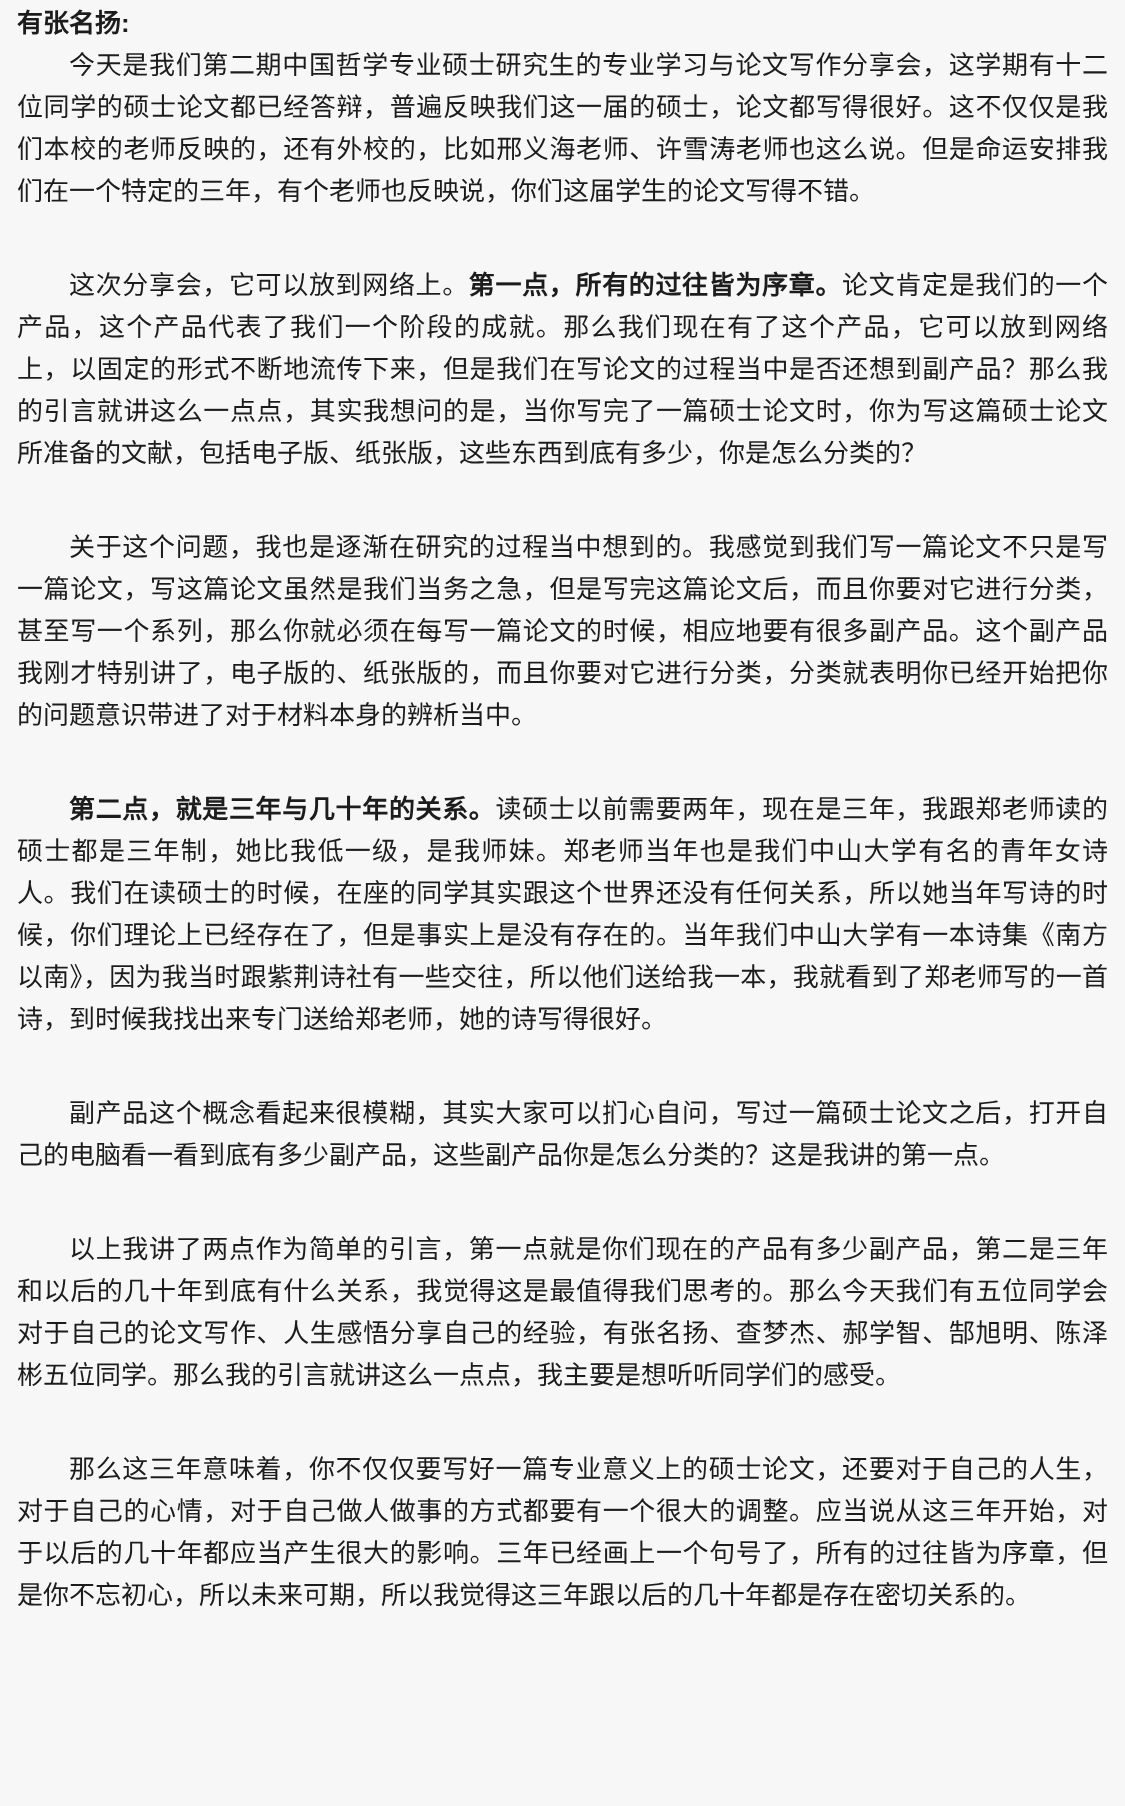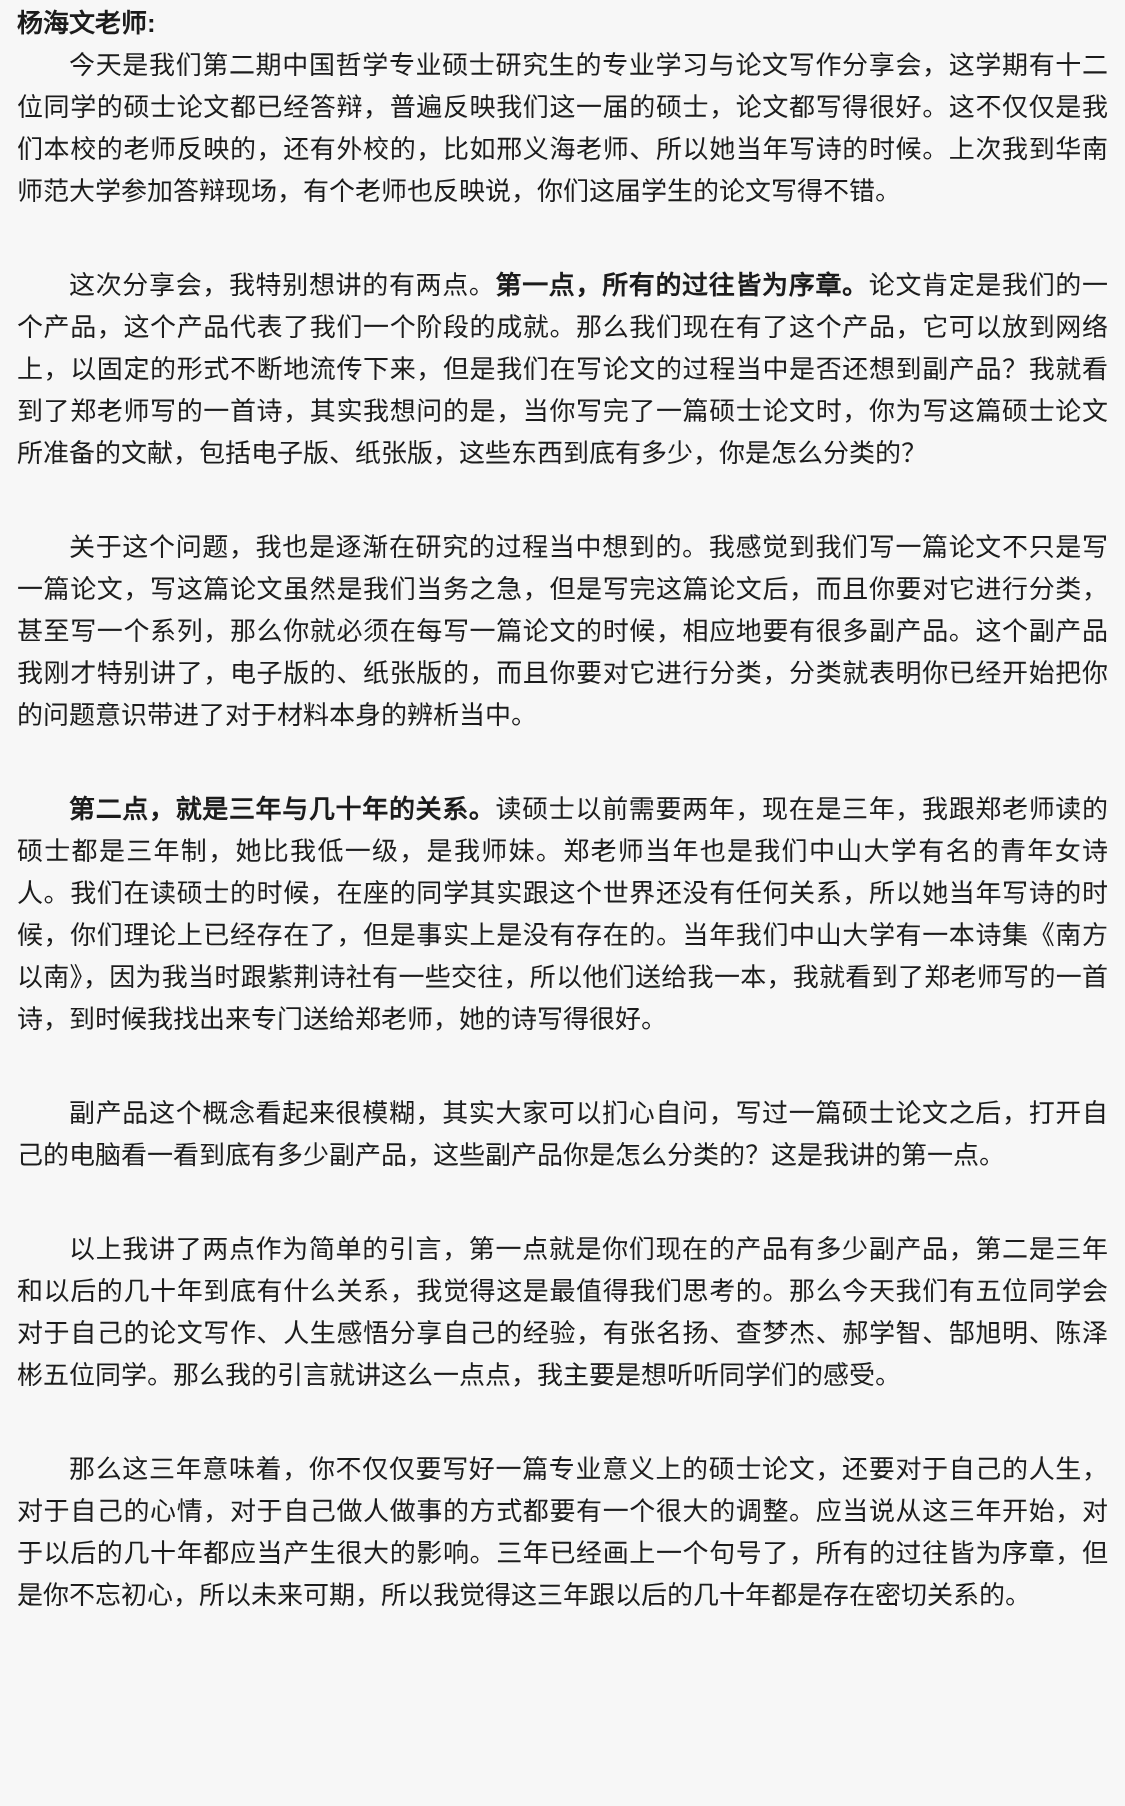--- a/index.html
+++ b/index.html
@@ -35,28 +35,28 @@
   }
   .b {
     font-weight: 700;
   }
 </style>
 </head>
 <body>
 
 <div class="article">
 
-  <p class="speaker">杨海文老师:</p>
+  <p class="speaker">有张名扬:</p>
 
   <p class="para first">
-    <span>今天是我们第二期中国哲学专业硕士研究生的专业学习与论文写作分享会，这学期有十二位同学的硕士论文都已经答辩，普遍反映我们这一届的硕士，论文都写得很好。这不仅仅是我们本校的老师反映的，还有外校的，比如邢义海老师、所以她当年写诗的时候。上次我到华南师范大学参加答辩现场，有个老师也反映说，你们这届学生的论文写得不错。</span>
+    <span>今天是我们第二期中国哲学专业硕士研究生的专业学习与论文写作分享会，这学期有十二位同学的硕士论文都已经答辩，普遍反映我们这一届的硕士，论文都写得很好。这不仅仅是我们本校的老师反映的，还有外校的，比如邢义海老师、许雪涛老师也这么说。但是命运安排我们在一个特定的三年，有个老师也反映说，你们这届学生的论文写得不错。</span>
   </p>
 
   <p class="para">
-    <span>这次分享会，我特别想讲的有两点。</span><span class="b">第一点，所有的过往皆为序章。</span><span>论文肯定是我们的一个产品，这个产品代表了我们一个阶段的成就。那么我们现在有了这个产品，它可以放到网络上，以固定的形式不断地流传下来，但是我们在写论文的过程当中是否还想到副产品？我就看到了郑老师写的一首诗，其实我想问的是，当你写完了一篇硕士论文时，你为写这篇硕士论文所准备的文献，包括电子版、纸张版，这些东西到底有多少，你是怎么分类的？</span>
+    <span>这次分享会，它可以放到网络上。</span><span class="b">第一点，所有的过往皆为序章。</span><span>论文肯定是我们的一个产品，这个产品代表了我们一个阶段的成就。那么我们现在有了这个产品，它可以放到网络上，以固定的形式不断地流传下来，但是我们在写论文的过程当中是否还想到副产品？那么我的引言就讲这么一点点，其实我想问的是，当你写完了一篇硕士论文时，你为写这篇硕士论文所准备的文献，包括电子版、纸张版，这些东西到底有多少，你是怎么分类的？</span>
   </p>
 
   <p class="para">
     <span>关于这个问题，我也是逐渐在研究的过程当中想到的。我感觉到我们写一篇论文不只是写一篇论文，写这篇论文虽然是我们当务之急，但是写完这篇论文后，而且你要对它进行分类，甚至写一个系列，那么你就必须在每写一篇论文的时候，相应地要有很多副产品。这个副产品我刚才特别讲了，电子版的、纸张版的，而且你要对它进行分类，分类就表明你已经开始把你的问题意识带进了对于材料本身的辨析当中。</span>
   </p>
 
   <p class="para">
     <span class="b">第二点，就是三年与几十年的关系。</span><span>读硕士以前需要两年，现在是三年，我跟郑老师读的硕士都是三年制，她比我低一级，是我师妹。郑老师当年也是我们中山大学有名的青年女诗人。我们在读硕士的时候，在座的同学其实跟这个世界还没有任何关系，所以她当年写诗的时候，你们理论上已经存在了，但是事实上是没有存在的。当年我们中山大学有一本诗集《南方以南》，因为我当时跟紫荆诗社有一些交往，所以他们送给我一本，我就看到了郑老师写的一首诗，到时候我找出来专门送给郑老师，她的诗写得很好。</span>
   </p>
 

